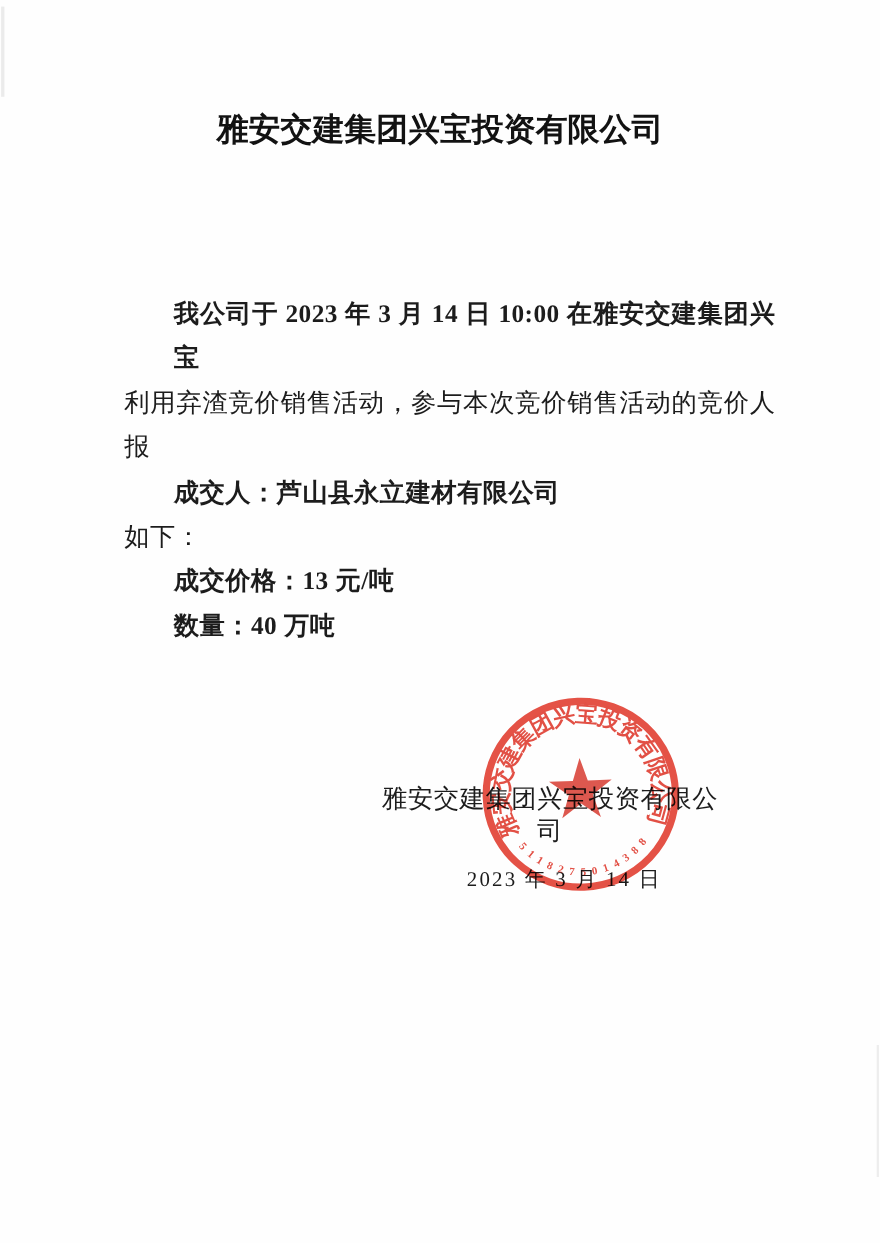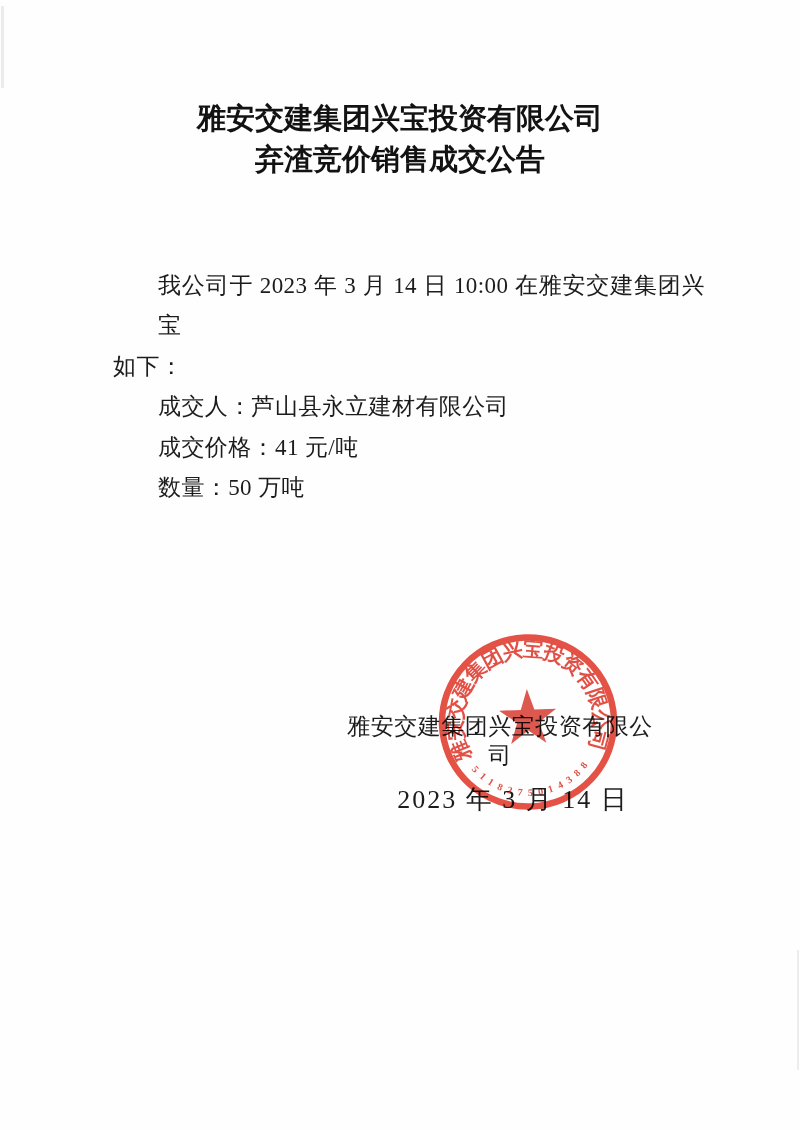--- a/index.html
+++ b/index.html
@@ -48,39 +48,40 @@
   }
   .line {
     min-height: 40.4px;
   }
   .line.stretch {
     text-align: justify;
     text-align-last: justify;
   }
   .line.indent {
     padding-left: 45px;
+    font-weight: bold;
   }
 
   .signature {
     position: absolute;
     left: 340px;
     top: 712px;
     width: 320px;
     text-align: center;
     color: #1c1c1c;
   }
   .signature .company {
     font-size: 23px;
     letter-spacing: 0.5px;
     line-height: 29px;
   }
   .signature .date {
     margin-top: 16px;
     padding-left: 26px;
-    font-size: 26px;
+    font-size: 19px;
     letter-spacing: 2px;
     line-height: 27px;
   }
 
   .seal {
     position: absolute;
     left: 433px;
     top: 627px;
     width: 190px;
     height: 190px;
@@ -97,29 +98,29 @@
 </head>
 <body>
 
 <div class="page">
 
   <div class="artifact tl"></div>
   <div class="artifact re"></div>
 
   <div class="title">
     <div>雅安交建集团兴宝投资有限公司</div>
-    <div>弃渣竞价销售成交公告</div>
   </div>
 
   <div class="doc-body">
     <div class="line stretch indent">我公司于 2023 年 3 月 14 日 10:00 在雅安交建集团兴宝</div>
+    <div class="line stretch">利用弃渣竞价销售活动，参与本次竞价销售活动的竞价人报</div>
+    <div class="line indent">成交人：芦山县永立建材有限公司</div>
     <div class="line">如下：</div>
-    <div class="line indent">成交人：芦山县永立建材有限公司</div>
-    <div class="line indent">成交价格：41 元/吨</div>
-    <div class="line indent">数量：50 万吨</div>
+    <div class="line indent">成交价格：13 元/吨</div>
+    <div class="line indent">数量：40 万吨</div>
   </div>
 
   <div class="signature">
     <div class="company">雅安交建集团兴宝投资有限公司</div>
     <div class="date">2023 年 3 月 14 日</div>
   </div>
 
   <svg class="seal" viewBox="0 0 190 190" xmlns="http://www.w3.org/2000/svg">
     <defs>
       <path id="seal-name-arc" d="M 37.8 128 A 66 66 0 1 1 152.2 128" fill="none"></path>

